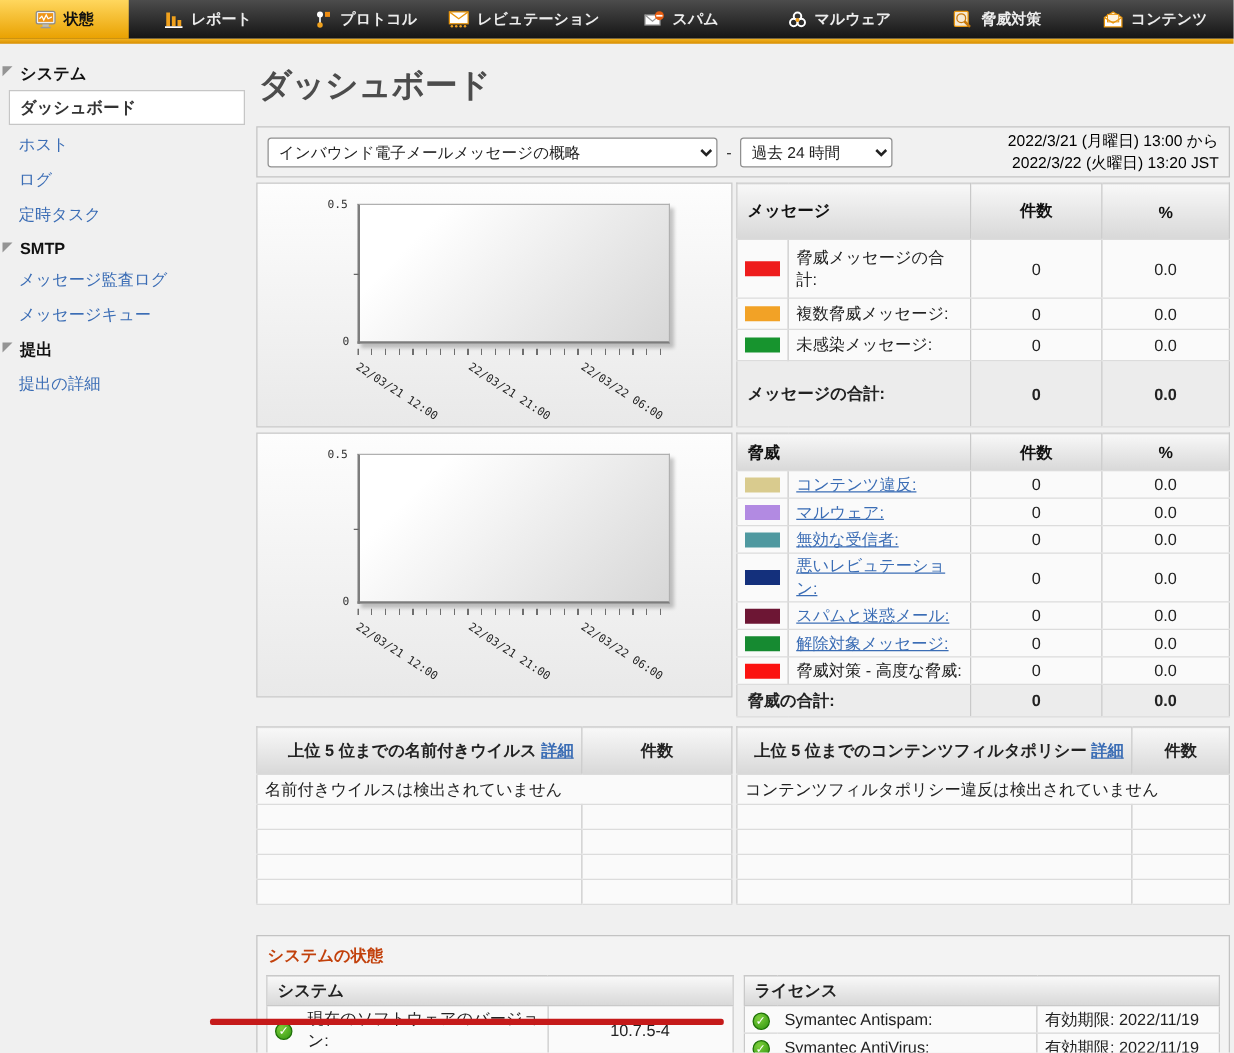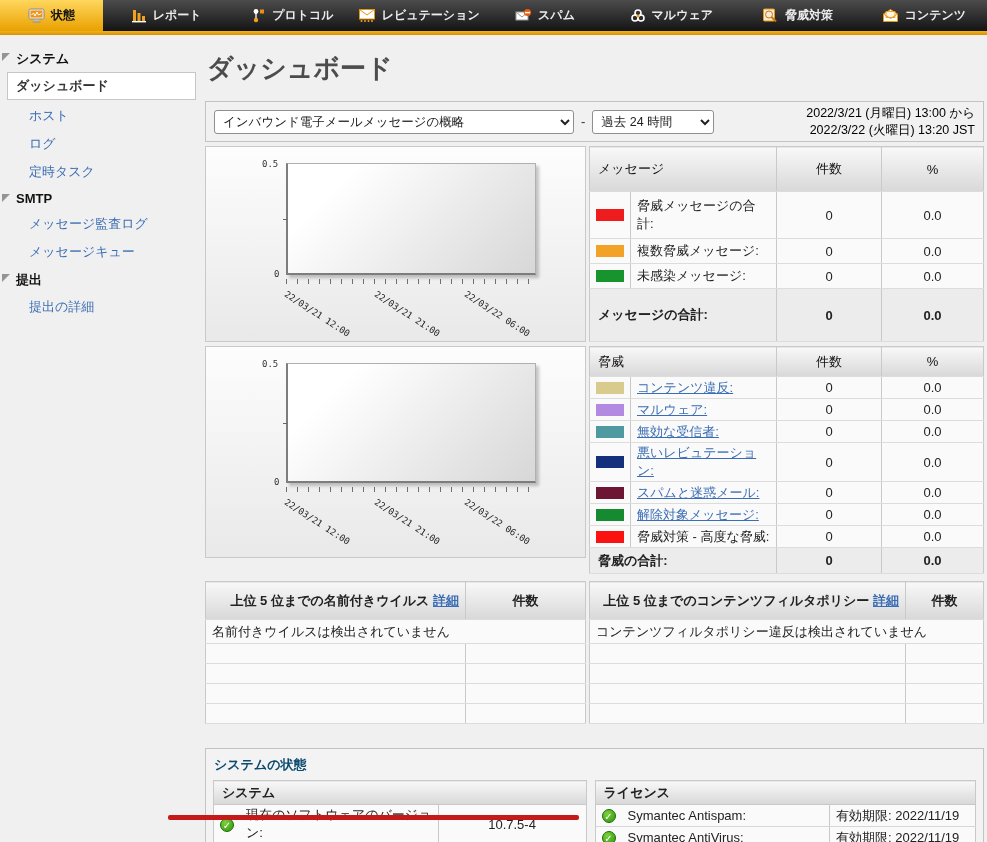--- a/index.html
+++ b/index.html
@@ -14,21 +14,21 @@
   .nav-strip { height:4px; background:linear-gradient(#f2b321,#d88e00); }
   .tab { display:flex; align-items:center; justify-content:center; gap:6px;
          color:#ececec; font-weight:bold; font-size:12px; flex:1; cursor:pointer; white-space:nowrap; }
   .tab.selected { flex:0 0 103px; background:linear-gradient(#ffd75e,#e9a100); color:#111; }
   .tab svg { display:block; }
   
   .sidebar { position:absolute; left:0; top:35px; width:203px; padding-top:10px; }
   .side-group-header { font-weight:bold; color:#111; font-size:13px; padding:5px 8px 4px 16px; position:relative; }
   .side-group-header::before { content:""; position:absolute; left:2px; top:8px;
          border-top:8px solid #949494; border-right:8px solid transparent; }
-  .side-item { color:#3b6db5; font-size:13px; padding:5px 8px 5px 29px; cursor:pointer; }
+  .side-item { color:#3b6db5; font-size:13px; padding:5px 8px 5px 15px; cursor:pointer; }
   .side-item.selected { background:#fff; border:1px solid #c6c6c6; color:#333; font-weight:bold;
          margin:0 7px 2px 7px; padding:4px 8px; cursor:default; }
   
   .main { position:absolute; left:205px; top:35px; width:779px; }
   .page-title { font-size:26px; font-weight:bold; color:#4c4c4c; margin:16px 0 15px 2px; }
   .filter-bar { border:1px solid #c3c3c3; background:#f1f1f1; height:41px;
         display:flex; align-items:center; padding:0 8px; gap:7px; }
   select { height:24px; font-size:12.5px; font-family:inherit; background:#fff;
         border:1px solid #8f8f8f; border-radius:3px; padding:0 4px; color:#222; }
   .sel-report { width:360px; }
@@ -52,21 +52,21 @@
         background:repeating-linear-gradient(to right,#6e6e6e 0 1px,transparent 1px 11px); }
   .row1 .xticks { top:132px; } .row2 .xticks { top:140px; }
   .xlab { position:absolute; font-family:"DejaVu Sans Mono",monospace; font-size:9px; color:#222;
         white-space:nowrap; transform:rotate(33deg); transform-origin:0 0; }
   .row1 .xlab { top:142px; } .row2 .xlab { top:150px; }
   .xlab.x0 { left:82px; } .xlab.x1 { left:172px; } .xlab.x2 { left:262px; }
   
   table { border-collapse:collapse; }
   .dtable { width:395px; border:1px solid #c9c9c9; background:#fafafa; font-size:13px; }
   .dtable th, .dtable td { border-bottom:1px solid #dcdcdc; padding:1px 6px; }
-  .dtable th { background:linear-gradient(#f8f8f8,#d8d8d8); font-weight:normal; color:#111; }
+  .dtable th { background:linear-gradient(#f8f8f8,#d8d8d8); font-weight:bold; color:#111; }
   .dtable .h-label { text-align:left; padding-left:8px; }
   .c-count, .c-pct { text-align:center; border-left:1px solid #c9c9c9; }
   .c-swatch { width:36px; border-right:1px solid #c9c9c9; }
   .swatch { display:block; width:28px; height:12px; margin:0 auto; }
   .total td { background:#ececec; font-weight:bold; }
   .r-std td { height:21px; } .row2 .r-std td { height:22px; }
   .r-tall td { height:46px; }
   .r-foot td { height:44px; background:#ececec; font-weight:bold; }
   .row2 .r-foot td { height:26px; }
   .lnk { color:#3b6db5; text-decoration:underline; cursor:pointer; }
@@ -75,21 +75,21 @@
   .ttable.left { width:381px; } .ttable.right { width:395px; }
   .ttable th, .ttable td { border-bottom:1px solid #dcdcdc; padding:1px 6px; }
   .ttable th { background:linear-gradient(#f8f8f8,#d8d8d8); font-weight:bold; height:38px; }
   .ttable .h-title { text-align:right; padding-left:8px; }
   .ttable .c-count { font-weight:bold; }
   .ttable td.c-count { font-weight:normal; }
   .t-msg td { height:24px; text-align:left; }
   .t-empty td { height:20px; }
   
   .status-panel { margin-top:24px; border:1px solid #c3c3c3; background:#f3f3f3; padding:6px 7px 10px 7px; height:120px; }
-  .status-title { font-weight:bold; font-size:13px; color:#0c4a6e; margin:1px 0 6px 1px; }
+  .status-title { font-weight:bold; font-size:13px; color:#c2410c; margin:1px 0 6px 1px; }
   .status-cols { display:flex; gap:8px; align-items:flex-start; }
   .stable { background:#fafafa; border:1px solid #c9c9c9; font-size:13px; }
   .stable.sys { width:378px; } .stable.lic { width:386px; }
   .stable th { background:linear-gradient(#f8f8f8,#d8d8d8); font-weight:bold; text-align:left;
         height:24px; padding:1px 8px; border-bottom:1px solid #c9c9c9; }
   .stable td { border-bottom:1px solid #d6d6d6; padding:1px 6px; height:22px; }
   .c-icon { width:26px; text-align:center; }
   .c-val { border-left:1px solid #c9c9c9; }
   .sys .c-val { width:148px; text-align:center; }
   .lic .c-val { width:146px; text-align:left; }

